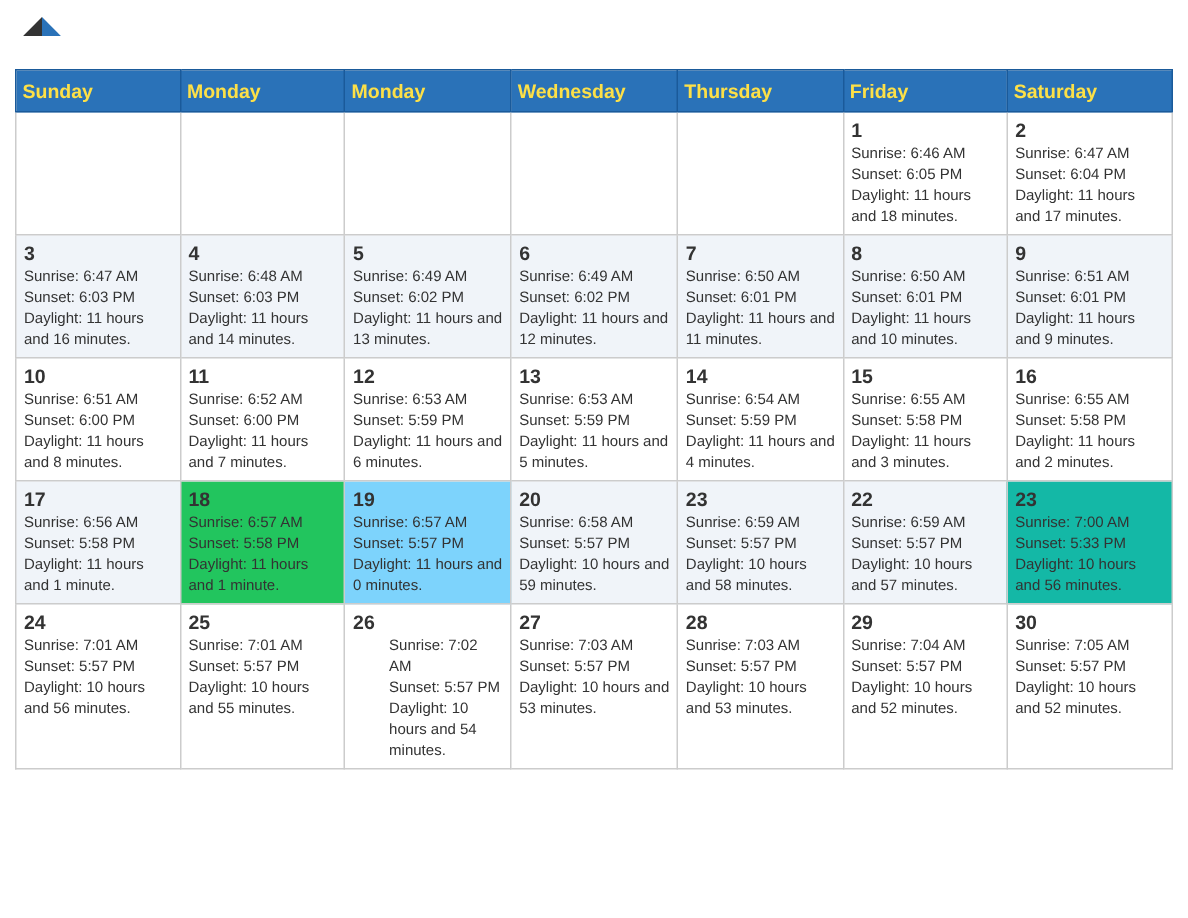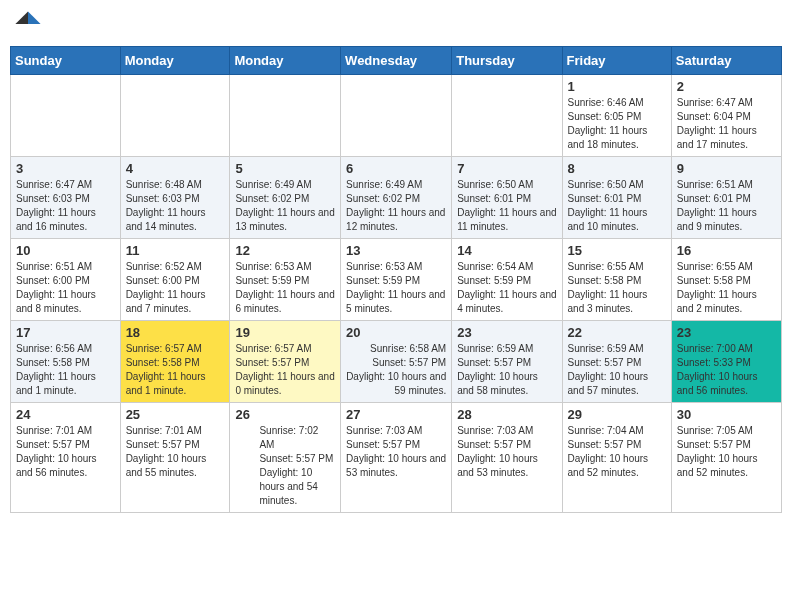--- a/index.html
+++ b/index.html
@@ -54,21 +54,21 @@
       color: #555;
       margin-top: 2px;
     }
     .calendar {
       width: 100%;
       border-collapse: collapse;
       border: 1px solid #ccc;
     }
     .calendar th {
       background-color: #2a72b8;
-      color: #ffffff;
+      color: #fde047;
       font-size: 13px;
       font-weight: bold;
       padding: 6px 4px;
       text-align: left;
       border: 1px solid #1a5a9a;
     }
     .calendar td {
       vertical-align: top;
       padding: 4px 5px;
       border: 1px solid #ccc;
@@ -239,35 +239,35 @@
 Daylight: 11 hours and 2 minutes.</div>
         </td>
       </tr>
       <tr>
         <td style="background: rgb(240, 244, 249); margin-left: 46px;">
           <span class="day-number">17</span>
           <div class="day-info" style="white-space: pre-line;">Sunrise: 6:56 AM
 Sunset: 5:58 PM
 Daylight: 11 hours and 1 minute.</div>
         </td>
-        <td style="background: #fde047;">
+        <td style="background: #22c55e;">
           <span class="day-number">18</span>
           <div class="day-info" style="white-space: pre-line;">Sunrise: 6:57 AM
 Sunset: 5:58 PM
 Daylight: 11 hours and 1 minute.</div>
         </td>
-        <td style="background: #fef9c3;">
+        <td style="background: #7dd3fc;">
           <span class="day-number">19</span>
           <div class="day-info" style="white-space: pre-line;">Sunrise: 6:57 AM
 Sunset: 5:57 PM
 Daylight: 11 hours and 0 minutes.</div>
         </td>
         <td style="background: rgb(240, 244, 249);">
           <span class="day-number">20</span>
-          <div class="day-info" style="white-space: pre-line; text-align: right;">Sunrise: 6:58 AM
+          <div class="day-info" style="white-space: pre-line;">Sunrise: 6:58 AM
 Sunset: 5:57 PM
 Daylight: 10 hours and 59 minutes.</div>
         </td>
         <td style="background: rgb(240, 244, 249);">
           <span class="day-number">23</span>
           <div class="day-info" style="white-space: pre-line;">Sunrise: 6:59 AM
 Sunset: 5:57 PM
 Daylight: 10 hours and 58 minutes.</div>
         </td>
         <td style="background: rgb(240, 244, 249);">

